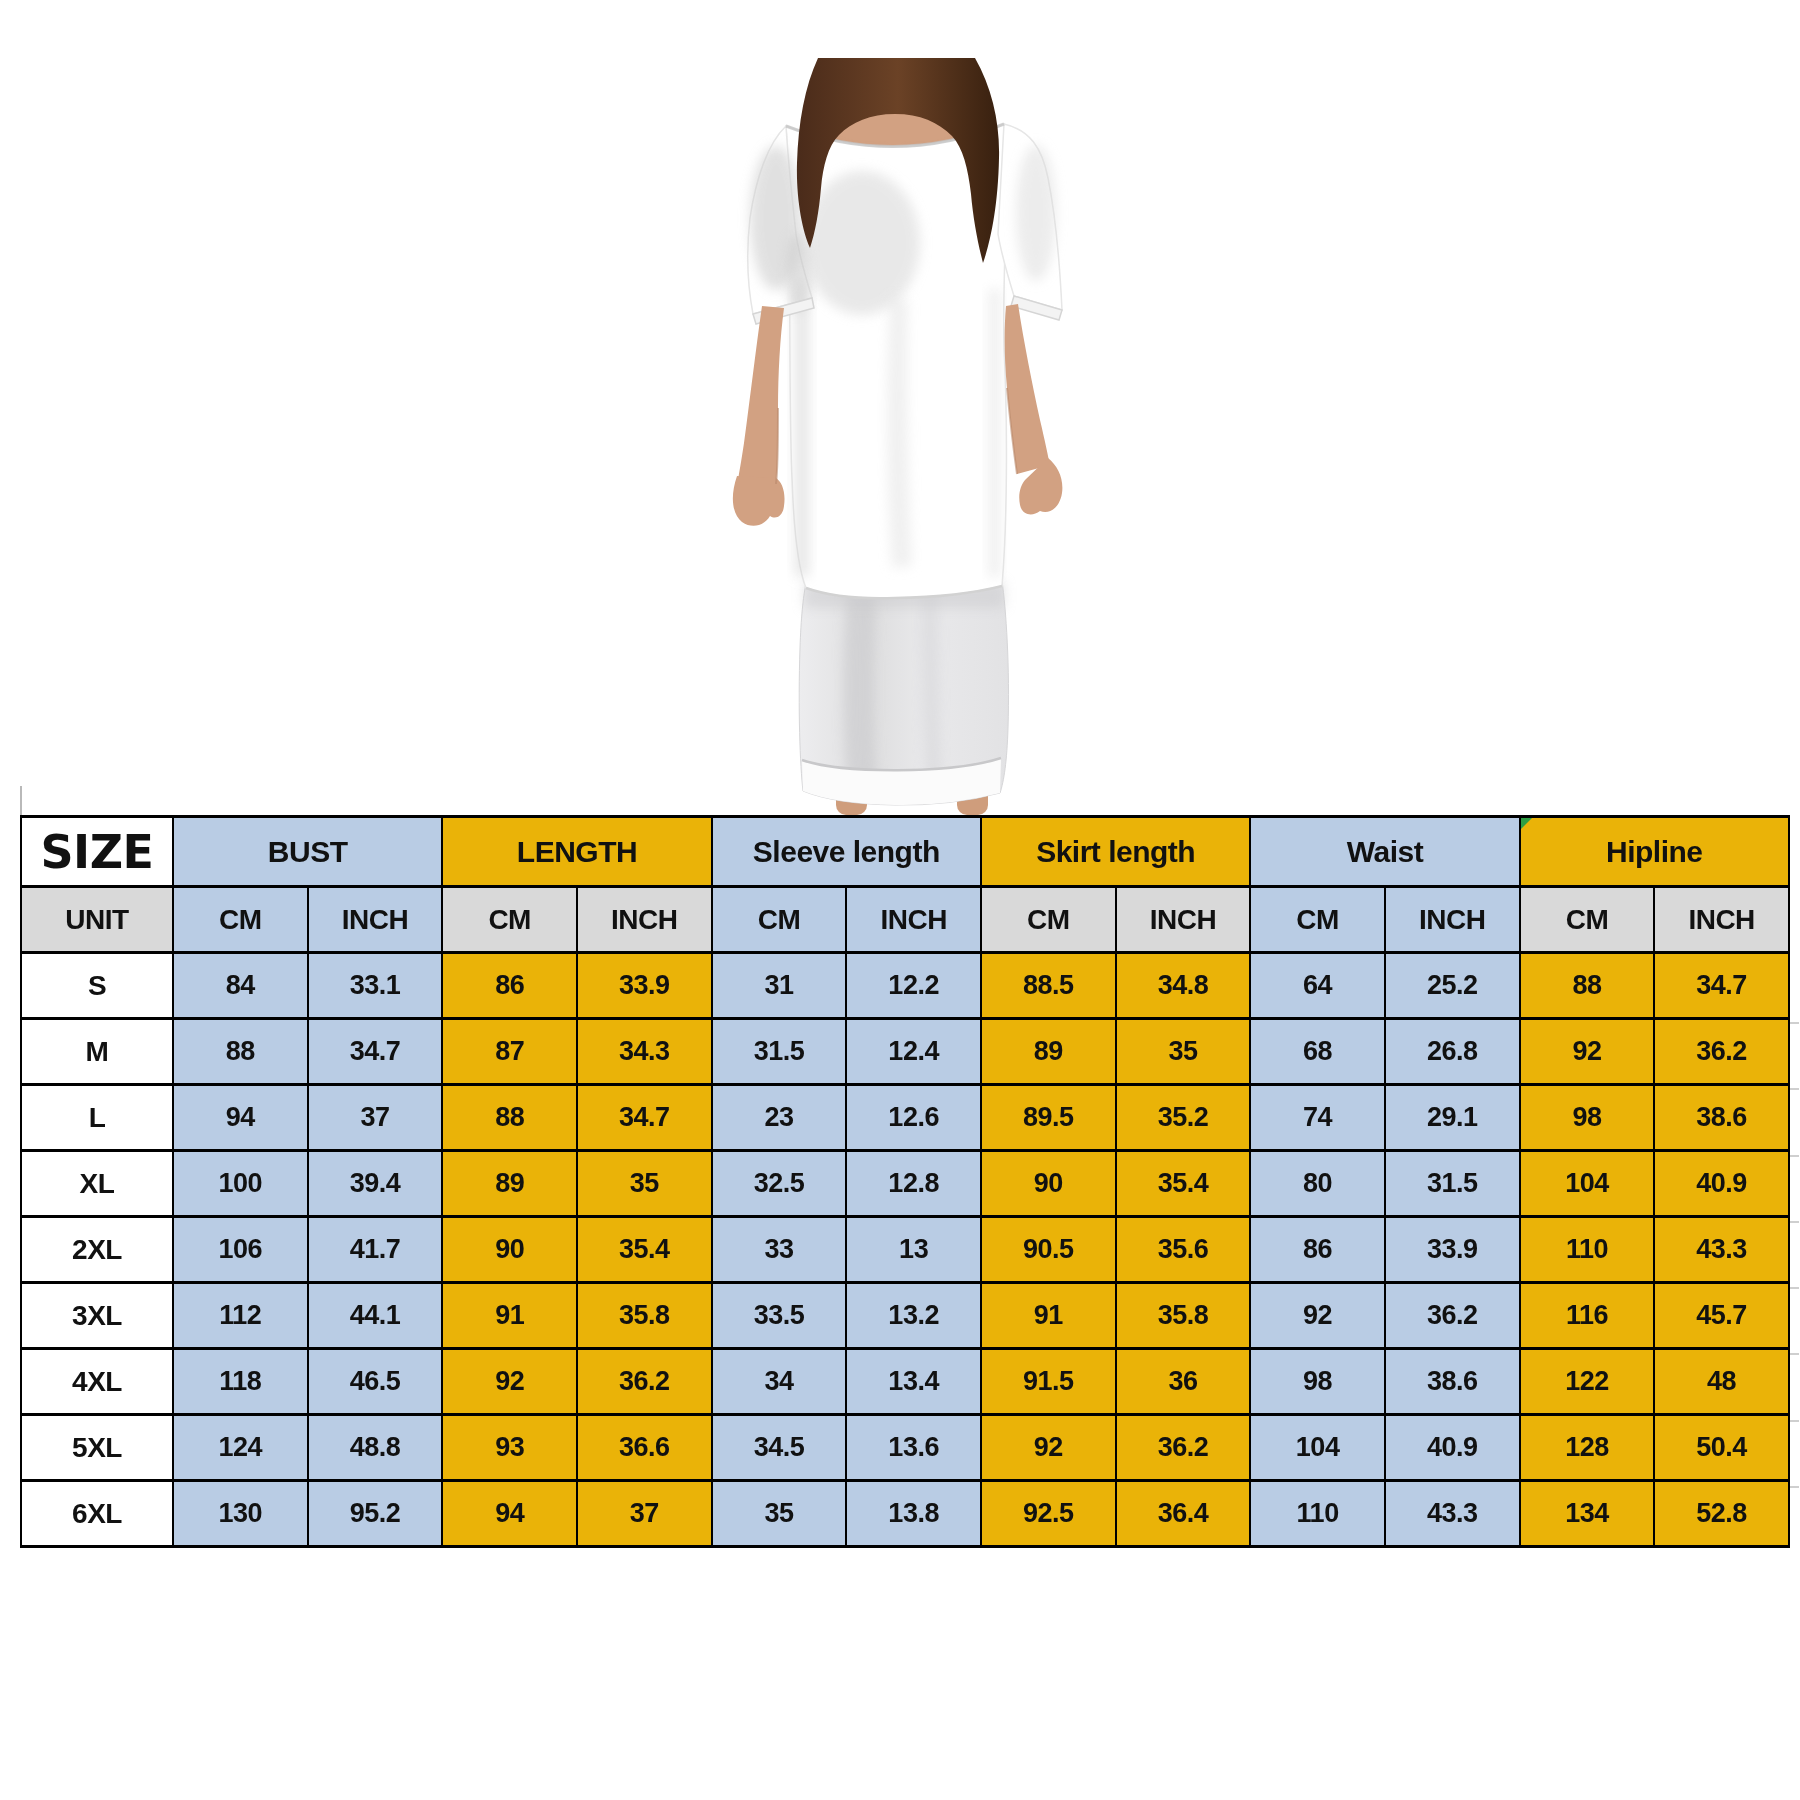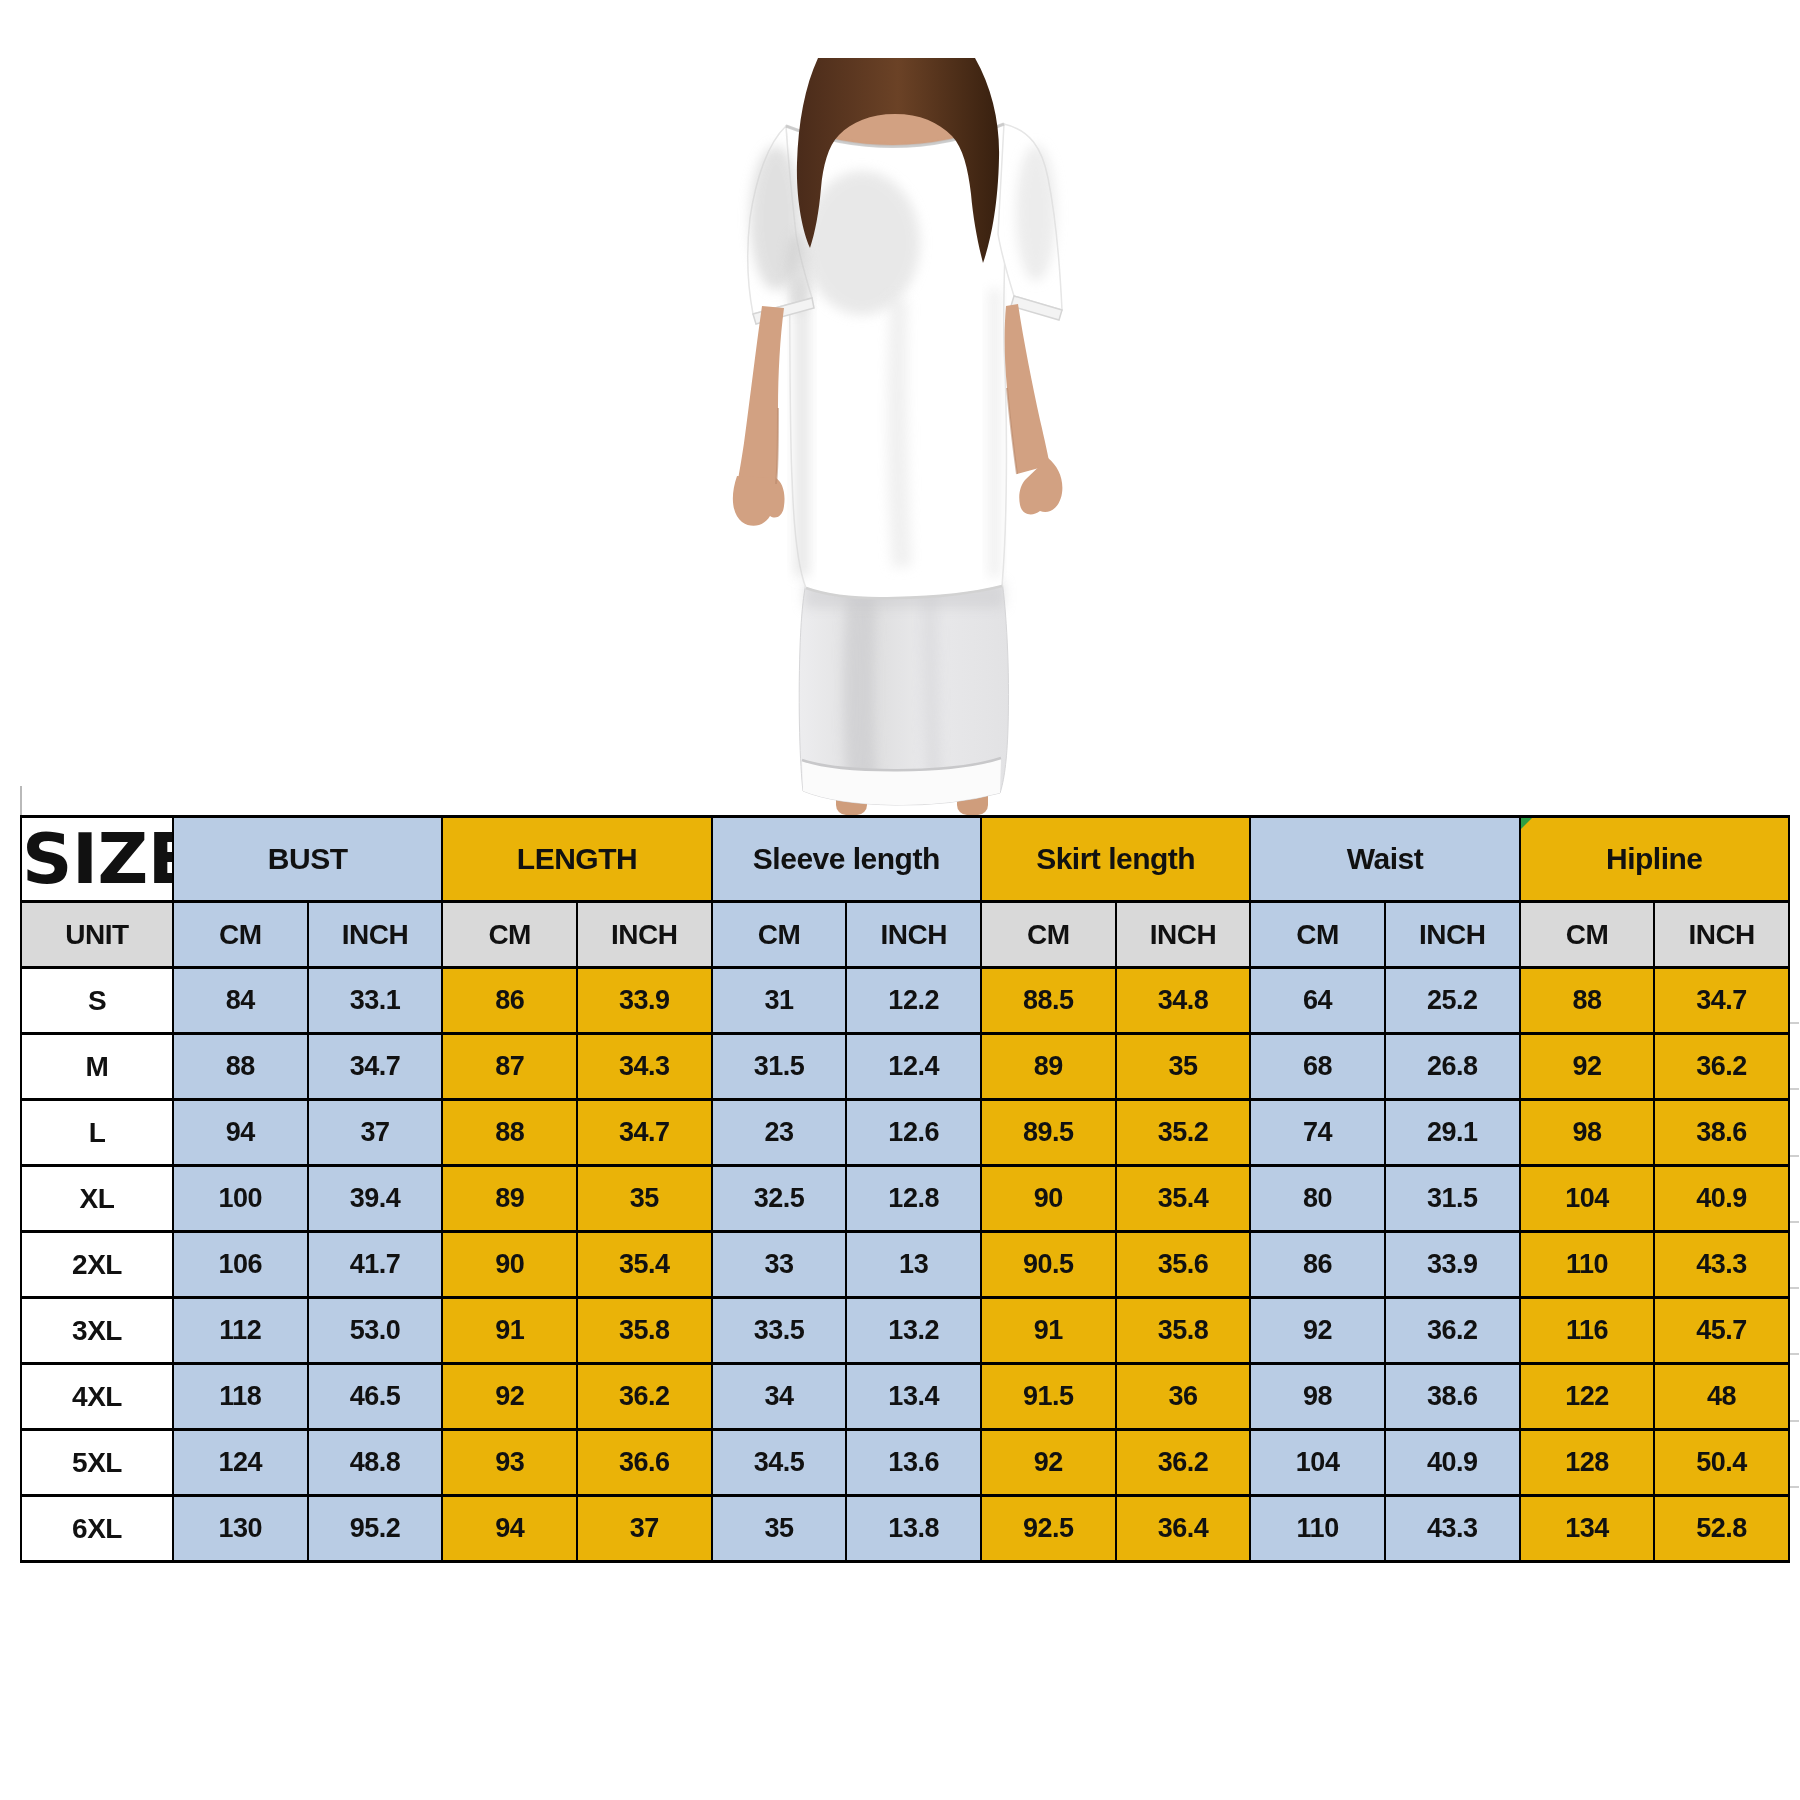--- a/index.html
+++ b/index.html
@@ -24,21 +24,21 @@
     text-align:center;vertical-align:middle;
     color:var(--text,#111);font-weight:700;letter-spacing:-0.5px;
     padding:0;overflow:hidden;white-space:nowrap;
   }
   tr.r-head{height:70px;}
   tr.r-unit{height:66px;}
   tbody tr{height:66px;}
   .cell-blue{background:var(--hl,#b9cce4);}
   .cell-gray{background:var(--muted,#d9d9d9);}
   .cell-white{background:#eab308;}
-  th.size-corner{font-family:"DejaVu Sans",sans-serif;font-size:70px;font-weight:900;letter-spacing:-1px;background:#ffffff;}
+  th.size-corner{font-family:"DejaVu Sans",sans-serif;font-size:46px;font-weight:900;letter-spacing:-1px;background:#ffffff;}
   th.grp{font-size:30px;}
   th.unit-cell{font-size:28px;margin-top:8px;}
   th.unit-corner{font-size:28px;}
   tbody th.size-label{font-size:28px;background:#ffffff;}
   tbody td{font-size:27px;}
   th.rel{position:relative;}
   .green-corner{position:absolute;top:0px;left:0px;width:0;height:0;
     border-top:11px solid var(--green,#2e9e44);border-right:11px solid transparent;}
 </style>
 </head>
@@ -250,21 +250,21 @@
           <td class="cell-white">90.5</td>
           <td class="cell-white">35.6</td>
           <td class="cell-blue">86</td>
           <td class="cell-blue">33.9</td>
           <td class="cell-white">110</td>
           <td class="cell-white">43.3</td>
         </tr>
         <tr>
           <th class="size-label">3XL</th>
           <td class="cell-blue">112</td>
-          <td class="cell-blue">53.0</td>
+          <td class="cell-blue">44.1</td>
           <td class="cell-white">91</td>
           <td class="cell-white">35.8</td>
           <td class="cell-blue">33.5</td>
           <td class="cell-blue">13.2</td>
           <td class="cell-white">91</td>
           <td class="cell-white">35.8</td>
           <td class="cell-blue">92</td>
           <td class="cell-blue">36.2</td>
           <td class="cell-white">116</td>
           <td class="cell-white">45.7</td>

